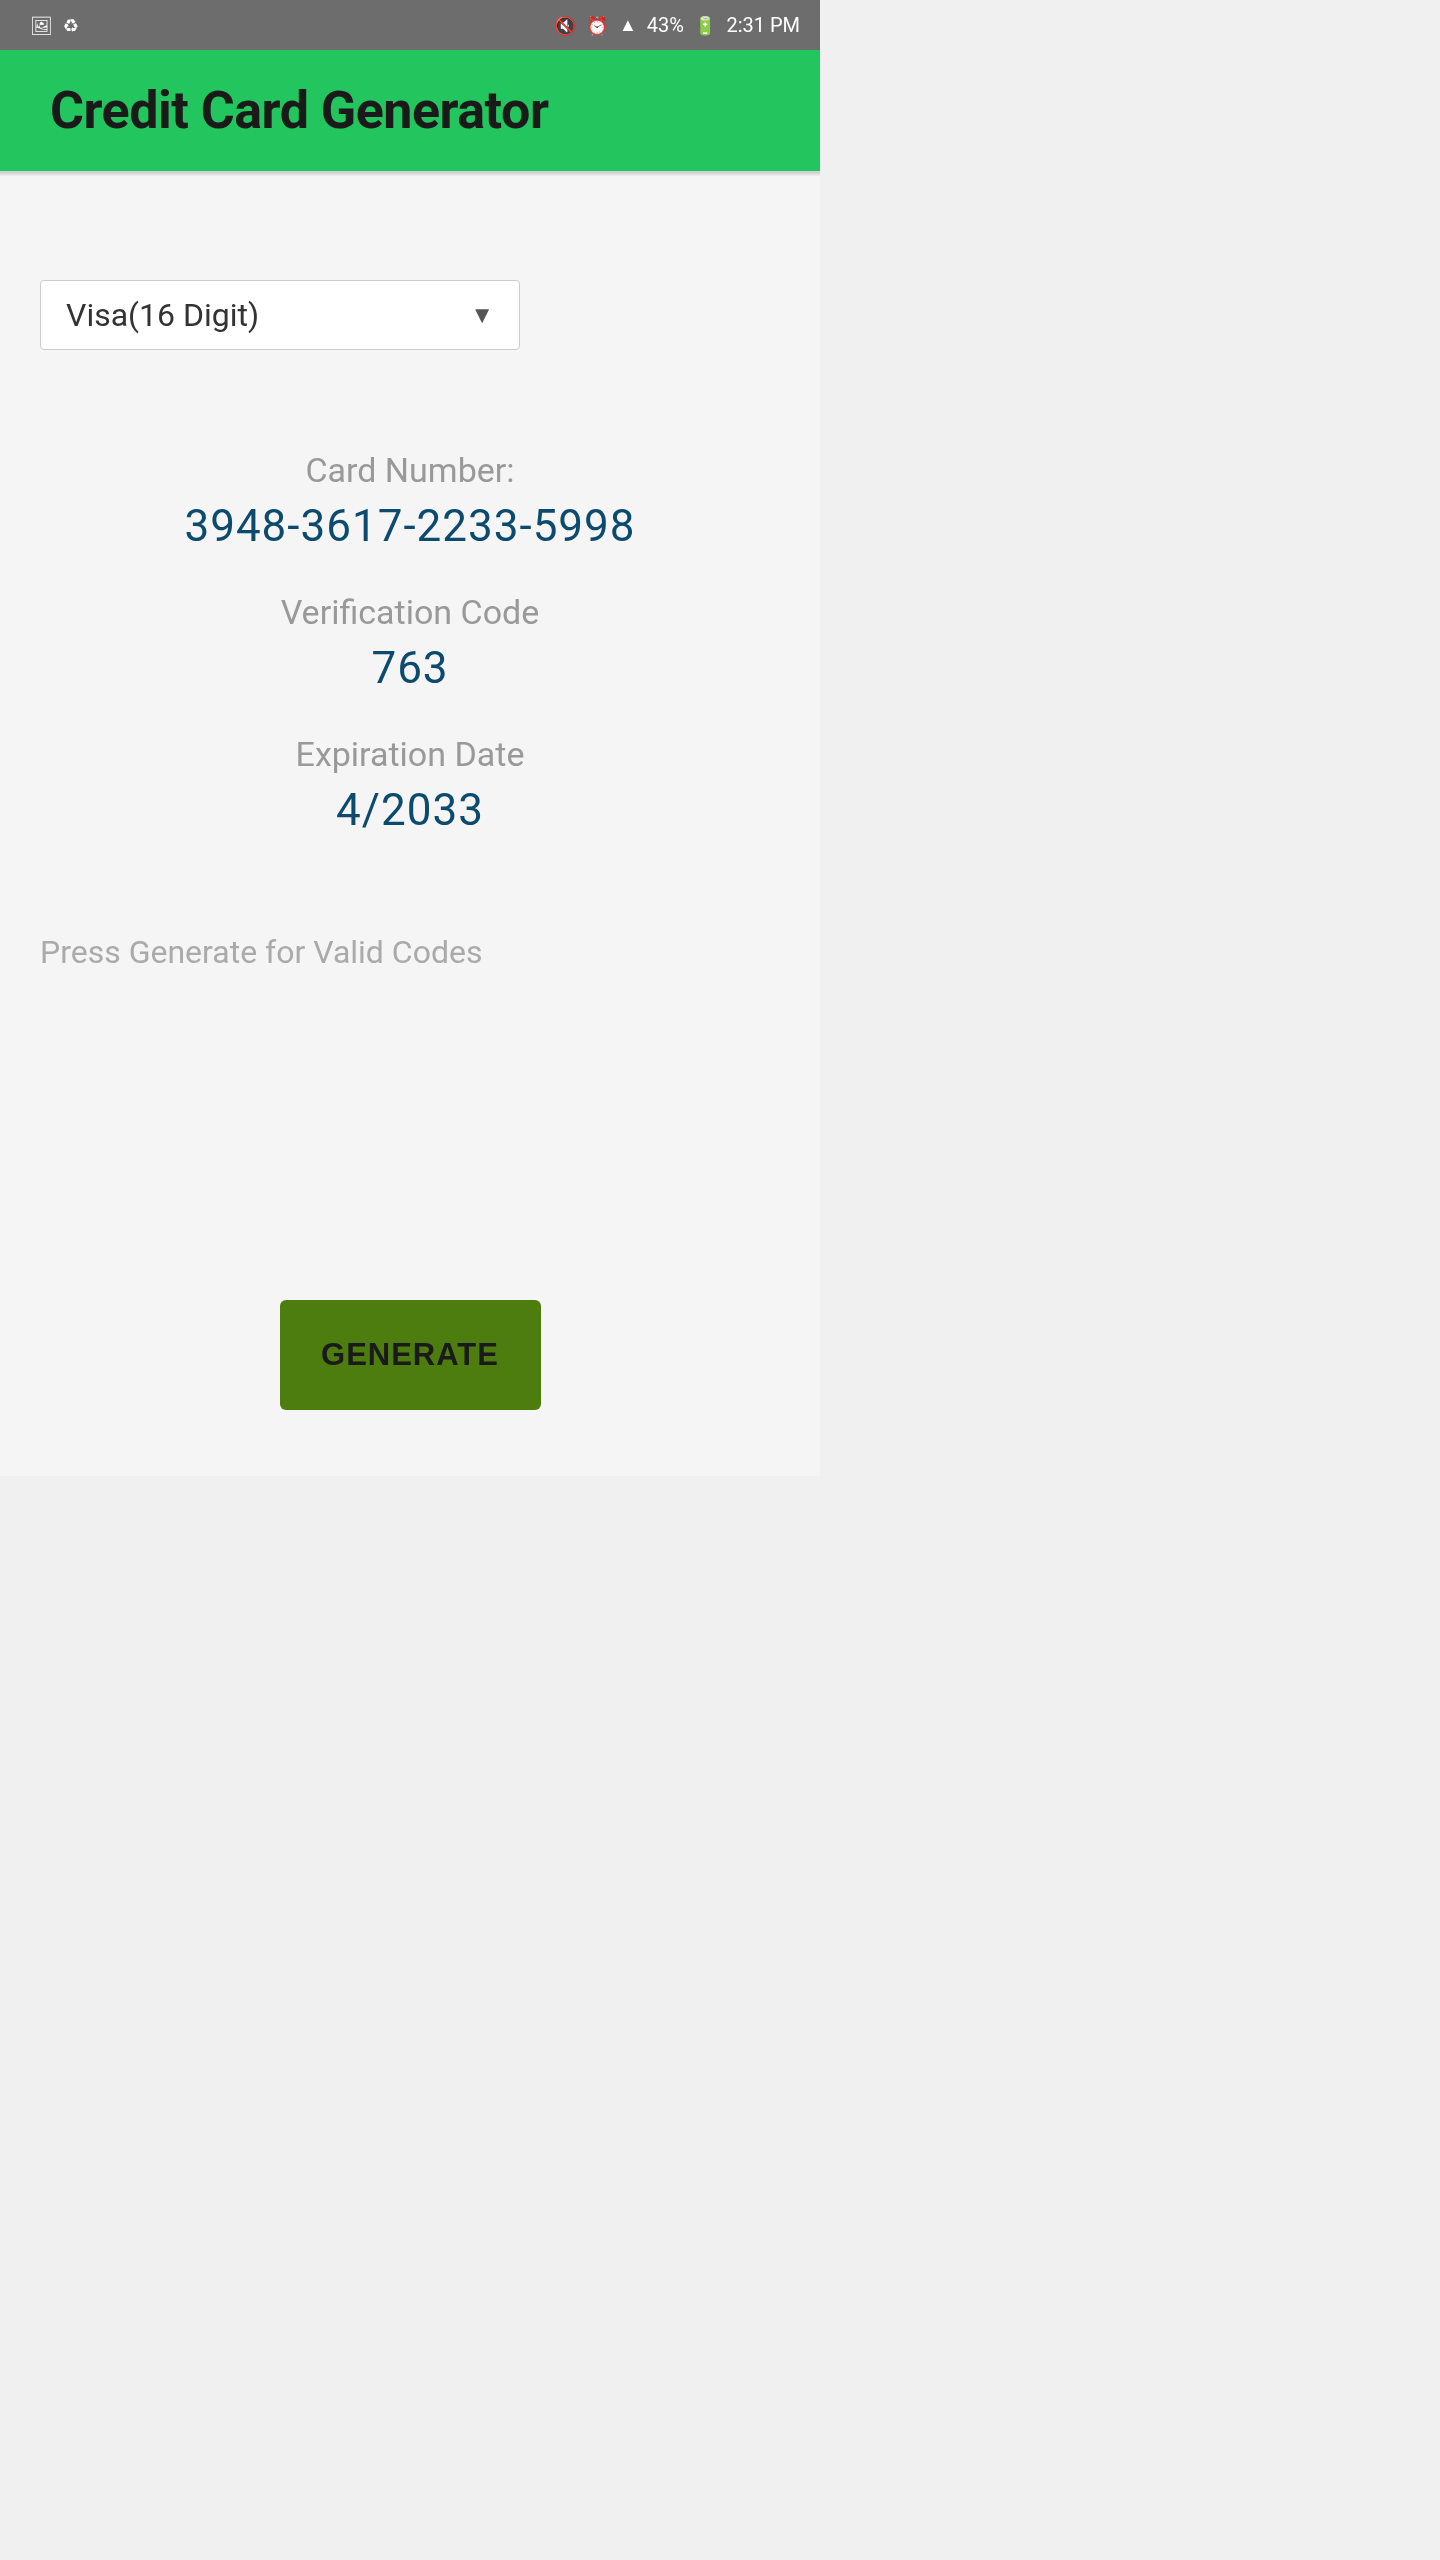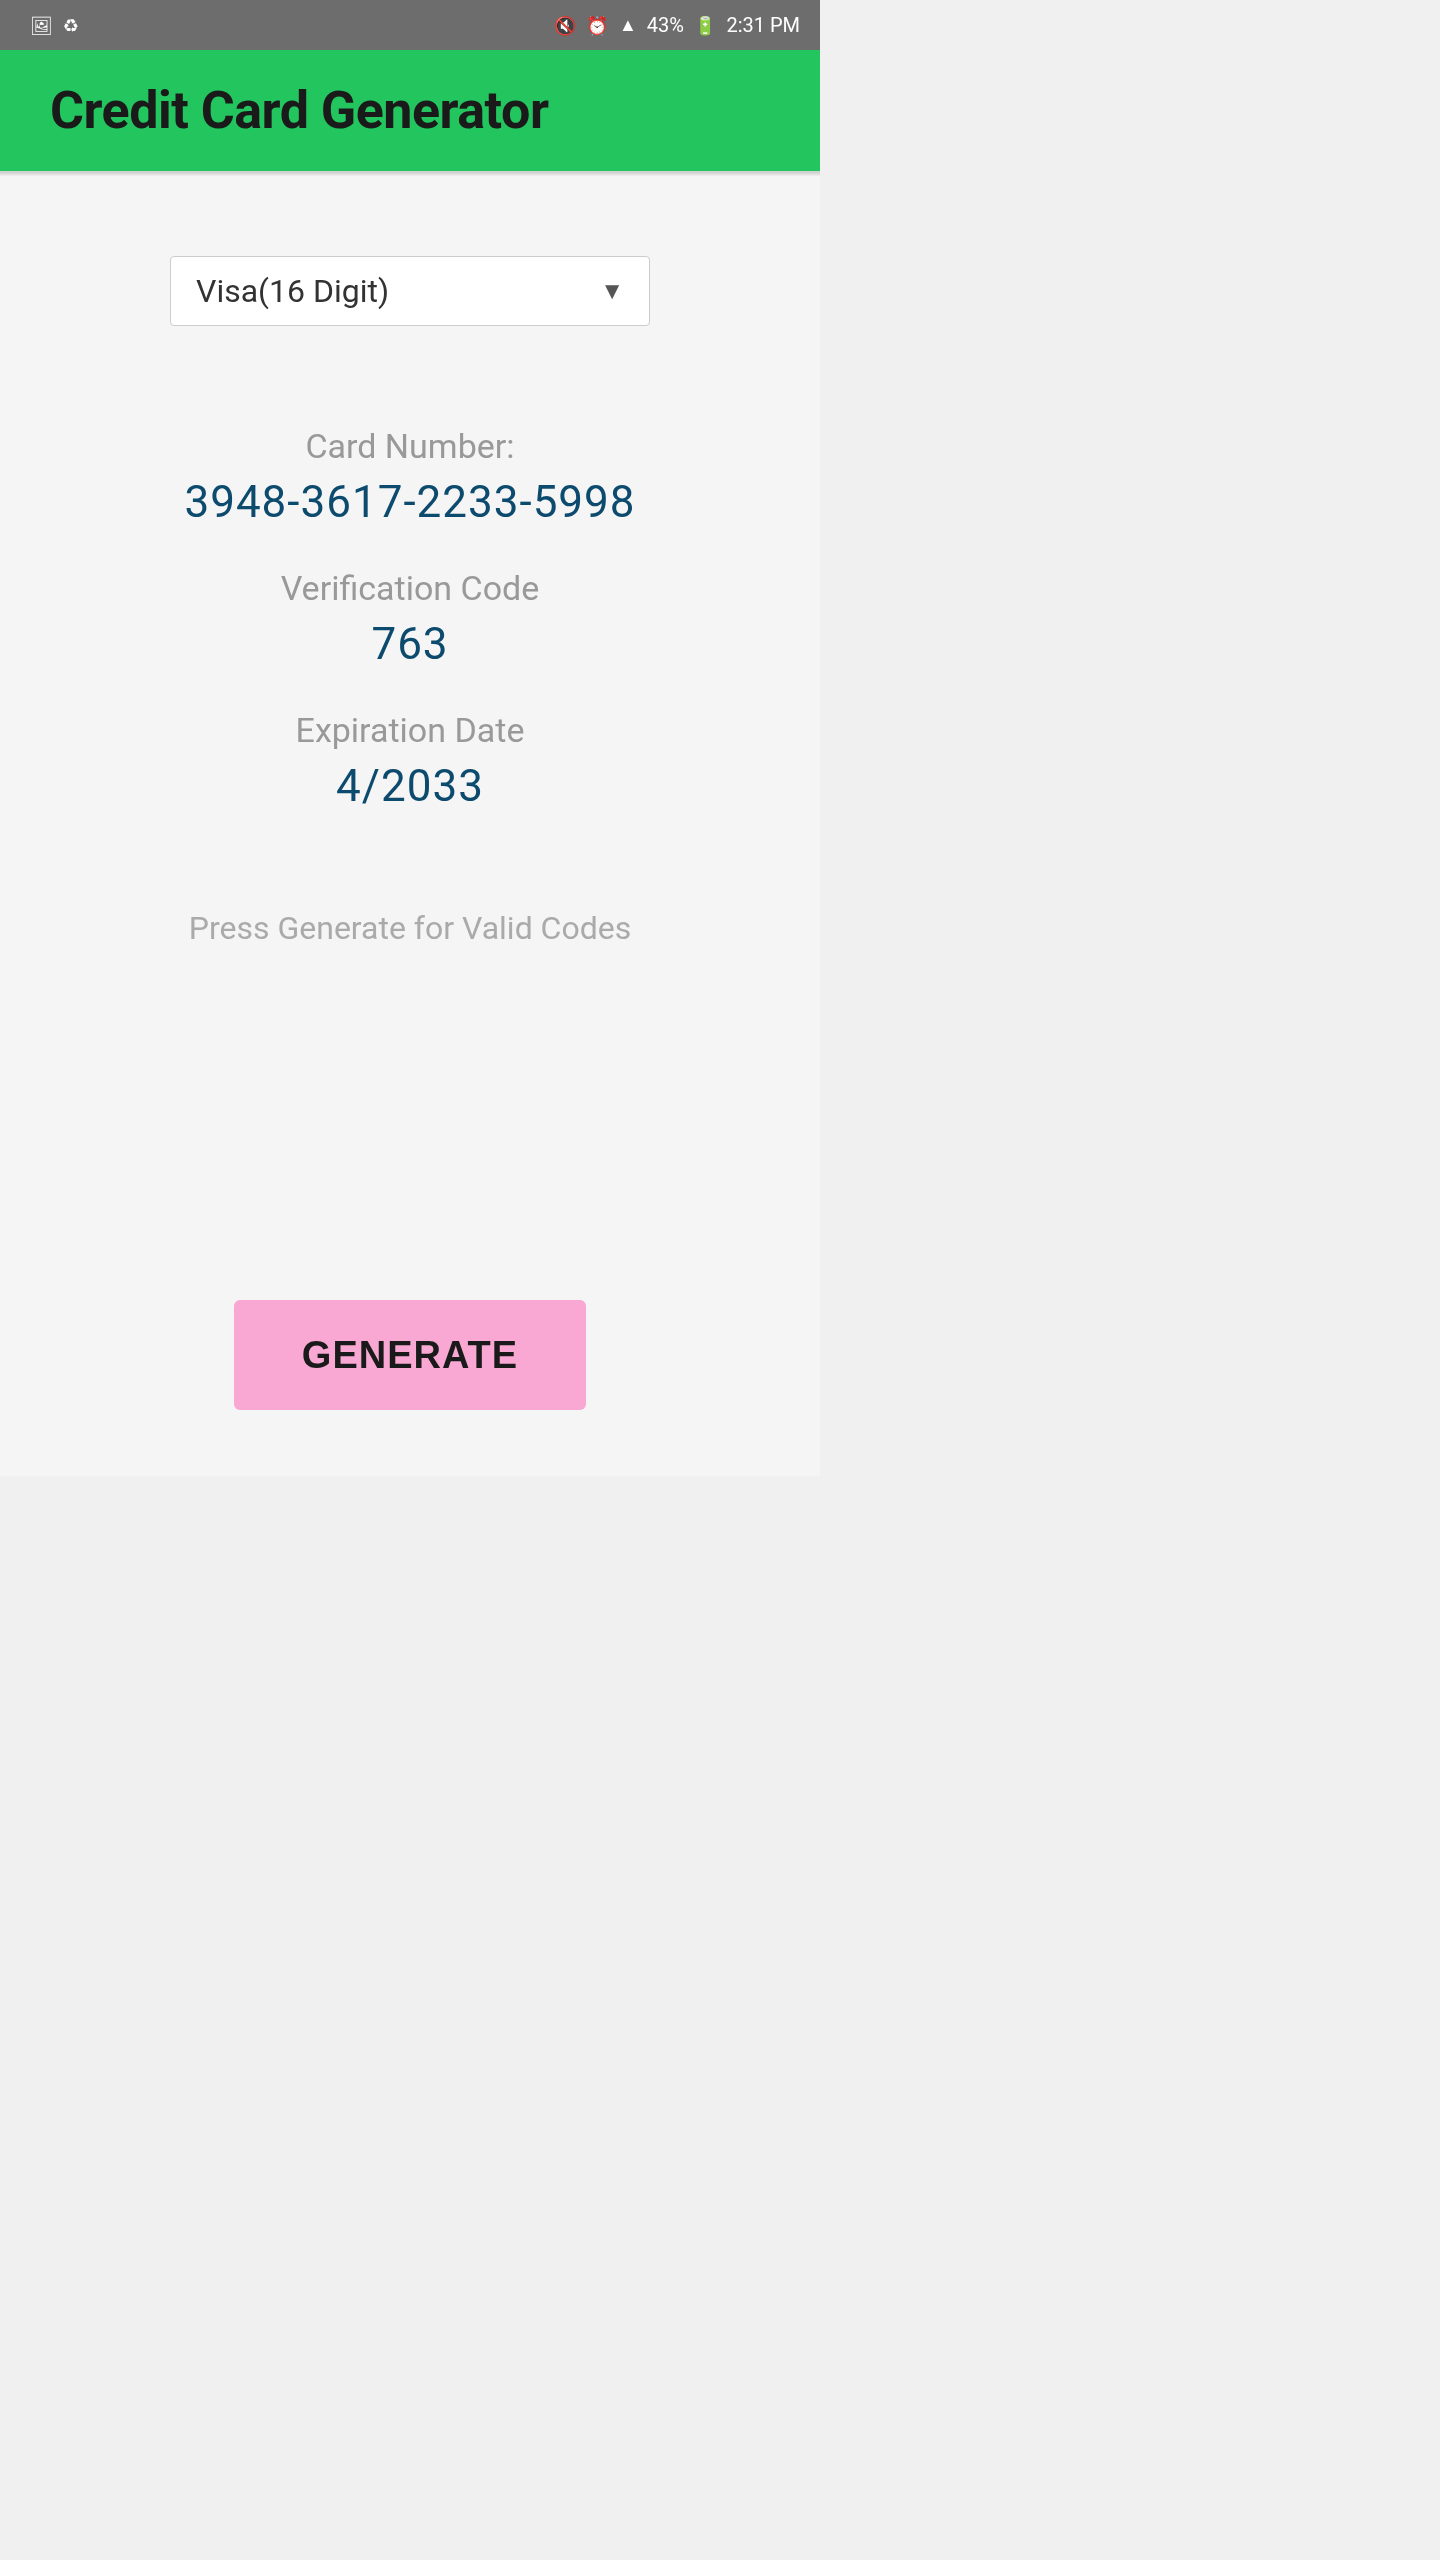--- a/index.html
+++ b/index.html
@@ -69,22 +69,22 @@
       color: #1a1a1a;
       letter-spacing: -0.5px;
     }
 
     
     .main-content {
       width: 100%;
       background: #f5f5f5;
       display: flex;
       flex-direction: column;
-      align-items: center;
-      padding: 80px 40px;
+      align-items: flex-start;
+      padding: 104px 40px;
       min-height: 1300px;
     }
 
     
     .card-type-dropdown {
       width: 480px;
       height: 70px;
       background: white;
       border: 1px solid #ccc;
       border-radius: 4px;
@@ -147,26 +147,26 @@
       gap: 30px;
       margin-top: auto;
       padding: 40px 20px;
       position: absolute;
       bottom: 30px;
       left: 0;
       right: 0;
     }
 
     .btn-generate {
-      width: 352px;
+      width: 261px;
       height: 110px;
-      background: #f9a8d4;
+      background: #4d7c0f;
       border: none;
       border-radius: 6px;
-      font-size: 38px;
+      font-size: 31px;
       font-weight: bold;
       color: #1a1a1a;
       cursor: pointer;
       letter-spacing: 1px;
     }
 
     .btn-about {
       width: 200px;
       height: 100px;
       background: #d8d8d8;

